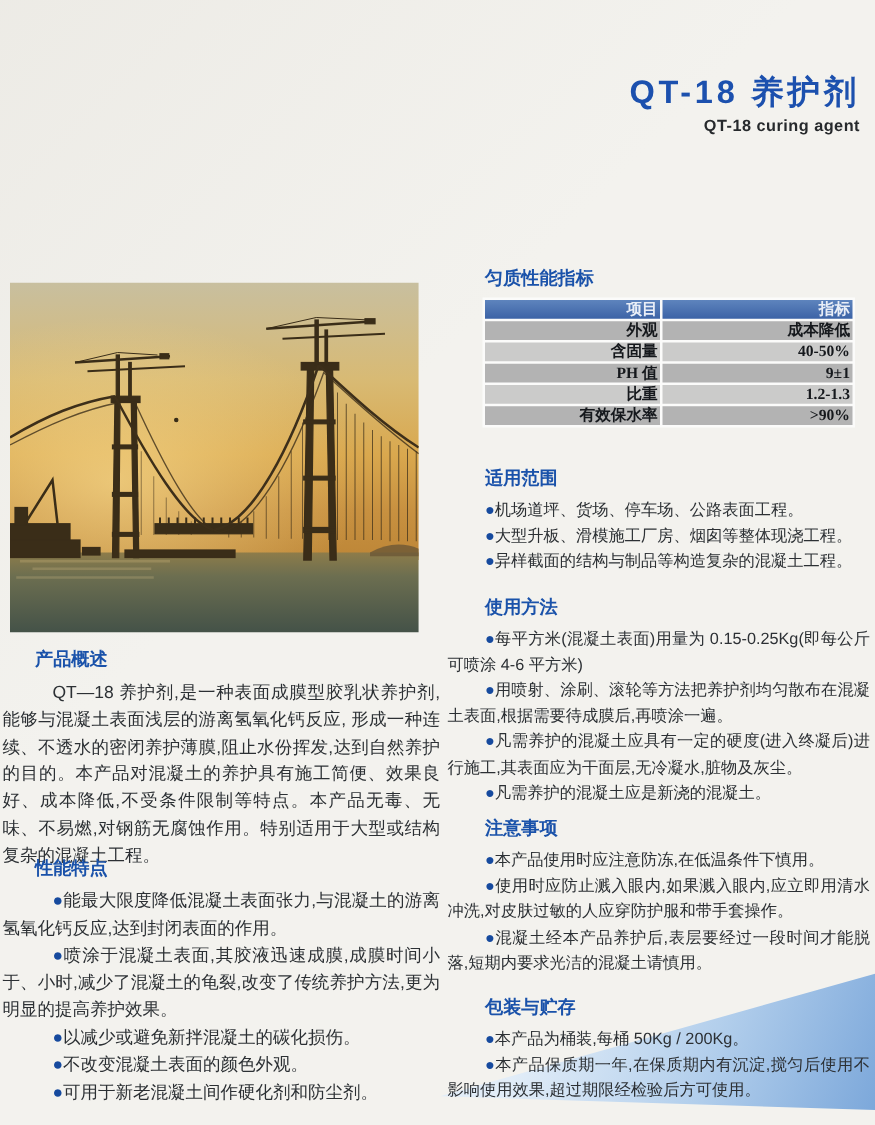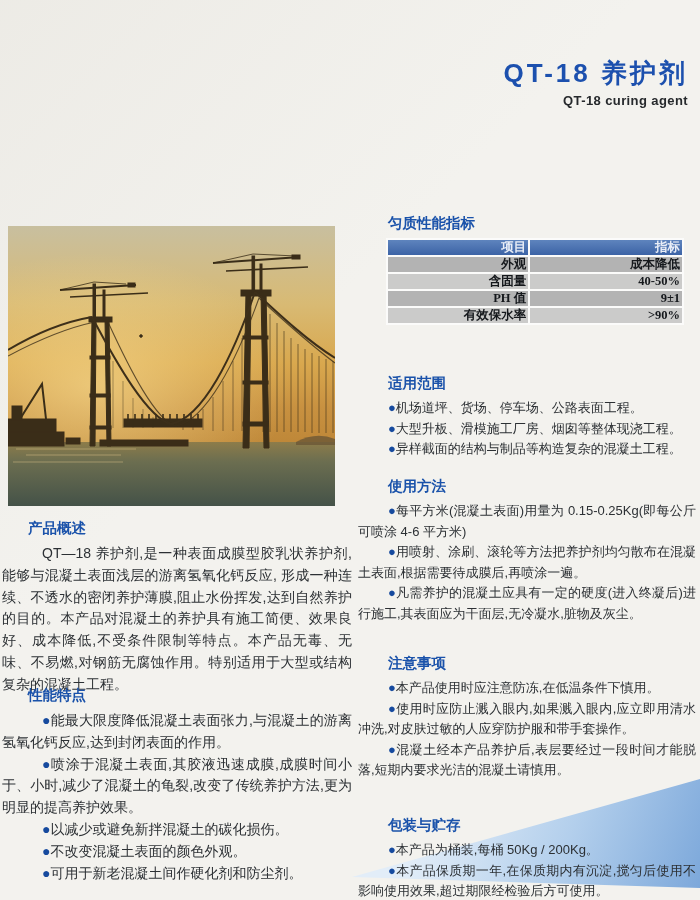--- a/index.html
+++ b/index.html
@@ -47,21 +47,21 @@
     white-space:nowrap; overflow:hidden;
   }
   #sec-perf th { background:linear-gradient(180deg,#5e84bd,#3c63a6); color:#e9eef7; }
   #sec-perf tbody tr:nth-child(odd)  td { background:#b3b3b3; color:#15181c; }
   #sec-perf tbody tr:nth-child(even) td { background:#cbcbca; color:#15181c; }
 
   #sec-perf      { top:214px; }
   #sec-scope     { top:374px; }
   #sec-usage     { top:477px; }
   #sec-notes     { top:654px; }
-  #sec-packaging { top:816px; }
+  #sec-packaging { top:797px; }
   #sec-overview  { top:519px; }
   #sec-features  { top:686px; }
 
   .wedge { position:absolute; inset:0; z-index:1; pointer-events:none; }
 </style>
 </head>
 <body>
 
 <div class="page-tint"></div>
 
@@ -202,39 +202,44 @@
         </tr>
       <tr>
           <td>含固量</td>
           <td>40-50%</td>
         </tr>
       <tr>
           <td>PH 值</td>
           <td>9±1</td>
         </tr>
       <tr>
+          <td>比重</td>
+          <td>1.2-1.3</td>
+        </tr>
+      <tr>
           <td>有效保水率</td>
           <td>&gt;90%</td>
         </tr>
     </tbody>
   </table>
 </div>
 
 <div class="sec col-r" id="sec-scope">
   <h3 class="heading">适用范围</h3>
   <p class="item"><span class="bullet">●</span><span>机场道坪、货场、停车场、公路表面工程。</span></p>
   <p class="item"><span class="bullet">●</span><span>大型升板、滑模施工厂房、烟囱等整体现浇工程。</span></p>
   <p class="item"><span class="bullet">●</span><span>异样截面的结构与制品等构造复杂的混凝土工程。</span></p>
 </div>
 
 <div class="sec col-r" id="sec-usage">
   <h3 class="heading">使用方法</h3>
   <p class="item"><span class="bullet">●</span><span>每平方米(混凝土表面)用量为 0.15-0.25Kg(即每公斤可喷涂 4-6 平方米)</span></p>
   <p class="item"><span class="bullet">●</span><span>用喷射、涂刷、滚轮等方法把养护剂均匀散布在混凝土表面,根据需要待成膜后,再喷涂一遍。</span></p>
   <p class="item"><span class="bullet">●</span><span>凡需养护的混凝土应具有一定的硬度(进入终凝后)进行施工,其表面应为干面层,无冷凝水,脏物及灰尘。</span></p>
+  <p class="item"><span class="bullet">●</span><span>凡需养护的混凝土应是新浇的混凝土。</span></p>
 </div>
 
 <div class="sec col-r" id="sec-notes">
   <h3 class="heading">注意事项</h3>
   <p class="item"><span class="bullet">●</span><span>本产品使用时应注意防冻,在低温条件下慎用。</span></p>
   <p class="item"><span class="bullet">●</span><span>使用时应防止溅入眼内,如果溅入眼内,应立即用清水冲洗,对皮肤过敏的人应穿防护服和带手套操作。</span></p>
   <p class="item"><span class="bullet">●</span><span>混凝土经本产品养护后,表层要经过一段时间才能脱落,短期内要求光洁的混凝土请慎用。</span></p>
 </div>
 
 <div class="sec col-r" id="sec-packaging">

